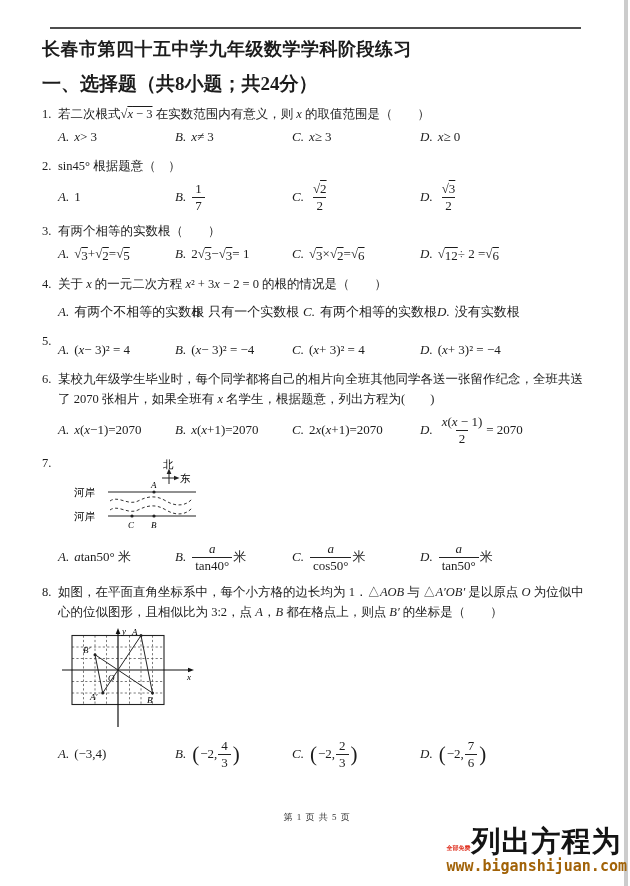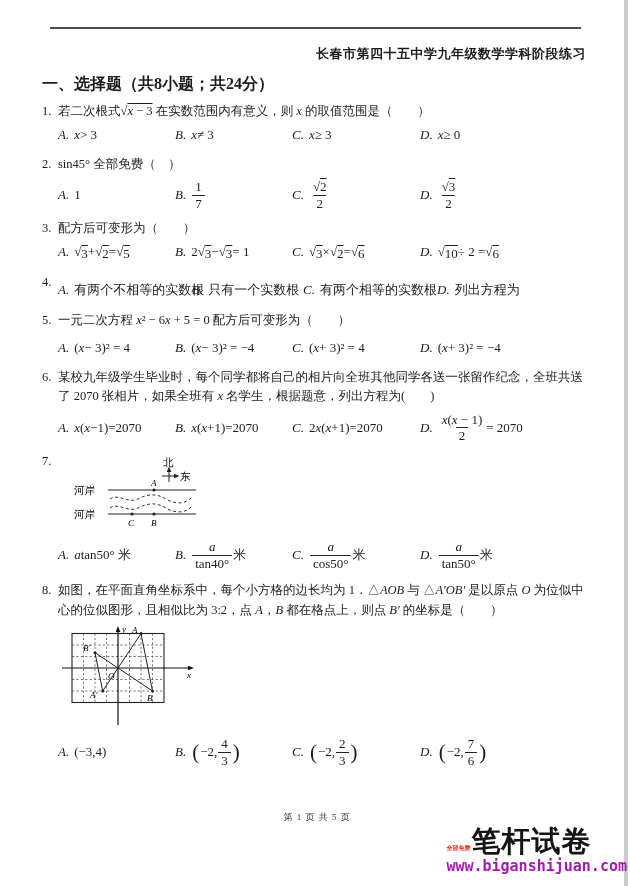--- a/index.html
+++ b/index.html
@@ -4,22 +4,22 @@
 <style>
   html,body { margin:0; padding:0; }
   body {
     width:630px; height:886px; position:relative; overflow:hidden;
     background:#ffffff; color:#1c1c1c;
     font-family:"Liberation Serif", serif;
   }
   .edge-right { position:absolute; top:0; right:2px; width:4px; height:886px; background:#cccccc; }
   .content { padding:0 44px 0 42px; }
   .top-rule { height:2px; background:#4d4d4d; margin:27px 0 0 8px; width:531px; }
-  .title { text-align:right; font-weight:bold; font-size:13px; margin-top:16px; letter-spacing:0.5px; }
-  .section { font-weight:bold; font-size:16px; margin-top:10px; line-height:1.4; }
+  .title { text-align:left; font-weight:bold; font-size:18px; margin-top:8px; letter-spacing:0.5px; }
+  .section { font-weight:bold; font-size:19px; margin-top:10px; line-height:1.4; }
   .q { display:flex; margin-top:7px; font-size:12.5px; }
   .qnum { width:16px; flex:none; line-height:1.55; }
   .qbody { flex:1; min-width:0; }
   .stem { line-height:1.55; }
   .opts { display:grid; grid-template-columns:117px 117px 128px 1fr; margin-top:3px; font-size:13px; }
   .opts.g4 { grid-template-columns:134px 111px 134px 1fr; }
   .opt { display:flex; align-items:center; min-height:21px; }
   .olabel { font-style:italic; margin-right:5px; flex:none; }
   .formula { display:inline-flex; align-items:center; white-space:nowrap; }
   .mi { font-style:italic; font-family:"Liberation Serif", serif; }
@@ -29,21 +29,21 @@
   .fn { padding:0 3px; }
   .fd { border-top:1px solid #222; padding:0 3px; }
   .bigp { font-size:21px; font-weight:400; line-height:1; margin:0 1px; }
   .fig { display:block; margin:4px 0 2px 14px; }
   .fig8 { margin:3px 0 2px 2px; }
   .footer { position:absolute; left:4px; right:0; bottom:62px; text-align:center; font-size:9px; letter-spacing:1px; color:#333; }
   .wm { position:absolute; right:3px; bottom:11px; }
   .wm-top { display:flex; align-items:flex-end; }
   .wm-free { color:#e03424; font-size:6px; font-weight:bold; line-height:1.1; margin:0 1px 4px 0; white-space:nowrap; }
   .wm-brand { font-size:29px; font-weight:bold; color:#141414; line-height:1; letter-spacing:1px; font-family:"Liberation Sans", sans-serif; }
-  .wm-url { font-family:"DejaVu Sans Mono", monospace; font-weight:bold; font-size:15px; color:#a21caf; margin-top:1px; letter-spacing:0; }
+  .wm-url { font-family:"DejaVu Sans Mono", monospace; font-weight:bold; font-size:15px; color:#a16207; margin-top:1px; letter-spacing:0; }
   svg text { font-family:"Liberation Serif", serif; }
   svg .cjk { font-size:10.5px; font-style:normal; }
   svg .var { font-style:italic; font-size:9px; }
 </style>
 </head>
 <body>
 
 <div class="edge-right"></div>
 
 <div class="content">
@@ -72,21 +72,21 @@
             <i class="olabel">D.</i>
             <span class="formula"><span class="mi">x</span> ≥ 0</span>
           </span>
       </div>
     </div>
   </div>
 
   <div class="q" style="margin-top:9px">
     <span class="qnum">2.</span>
     <div class="qbody">
-      <div class="stem">sin45° 全部免费（　）</div>
+      <div class="stem">sin45° 根据题意（　）</div>
       <div class="opts">
         <span class="opt">
             <i class="olabel">A.</i>
             <span class="formula">1</span>
           </span>
         <span class="opt">
             <i class="olabel">B.</i>
             <span class="formula">
               <span class="fr">
                 <span class="fn">1</span>
@@ -112,70 +112,70 @@
               </span>
             </span>
           </span>
       </div>
     </div>
   </div>
 
   <div class="q" style="margin-top:6px">
     <span class="qnum">3.</span>
     <div class="qbody">
-      <div class="stem">配方后可变形为（　　）</div>
+      <div class="stem">有两个相等的实数根（　　）</div>
       <div class="opts">
         <span class="opt">
             <i class="olabel">A.</i>
             <span class="formula"><span class="sq">√</span><span class="ol">3</span> + <span class="sq">√</span><span class="ol">2</span> = <span class="sq">√</span><span class="ol">5</span></span>
           </span>
         <span class="opt">
             <i class="olabel">B.</i>
             <span class="formula">2<span class="sq">√</span><span class="ol">3</span> − <span class="sq">√</span><span class="ol">3</span> = 1</span>
           </span>
         <span class="opt">
             <i class="olabel">C.</i>
             <span class="formula"><span class="sq">√</span><span class="ol">3</span> × <span class="sq">√</span><span class="ol">2</span> = <span class="sq">√</span><span class="ol">6</span></span>
           </span>
         <span class="opt">
             <i class="olabel">D.</i>
-            <span class="formula"><span class="sq">√</span><span class="ol">10</span> ÷ 2 = <span class="sq">√</span><span class="ol">6</span></span>
+            <span class="formula"><span class="sq">√</span><span class="ol">12</span> ÷ 2 = <span class="sq">√</span><span class="ol">6</span></span>
           </span>
       </div>
     </div>
   </div>
 
   <div class="q" style="margin-top:10px">
     <span class="qnum">4.</span>
     <div class="qbody">
+      <div class="stem">关于 <span class="mi">x</span> 的一元二次方程 <span class="mi">x</span>² + 3<span class="mi">x</span> − 2 = 0 的根的情况是（　　）</div>
       <div class="opts g4" style="margin-top:7px">
         <span class="opt">
             <i class="olabel">A.</i>
             <span class="formula">有两个不相等的实数根</span>
           </span>
         <span class="opt">
             <i class="olabel">B.</i>
             <span class="formula">只有一个实数根</span>
           </span>
         <span class="opt">
             <i class="olabel">C.</i>
             <span class="formula">有两个相等的实数根</span>
           </span>
         <span class="opt">
             <i class="olabel">D.</i>
-            <span class="formula">列出方程为</span>
+            <span class="formula">没有实数根</span>
           </span>
       </div>
     </div>
   </div>
 
   <div class="q" style="margin-top:10px">
     <span class="qnum">5.</span>
     <div class="qbody">
-      <div class="stem">一元二次方程 <span class="mi">x</span>² − 6<span class="mi">x</span> + 5 = 0 配方后可变形为（　　）</div>
       <div class="opts" style="margin-top:7px">
         <span class="opt">
             <i class="olabel">A.</i>
             <span class="formula">(<span class="mi">x</span> − 3)² = 4</span>
           </span>
         <span class="opt">
             <i class="olabel">B.</i>
             <span class="formula">(<span class="mi">x</span> − 3)² = −4</span>
           </span>
         <span class="opt">
@@ -342,16 +342,16 @@
       </div>
     </div>
   </div>
 </div>
 
 <div class="footer">第 1 页 共 5 页</div>
 
 <div class="wm">
   <div class="wm-top">
     <span class="wm-free">全部免费</span>
-    <span class="wm-brand">笔杆试卷</span>
+    <span class="wm-brand">列出方程为</span>
   </div>
   <div class="wm-url">www.biganshijuan.com</div>
 </div>
 
 </body></html>

